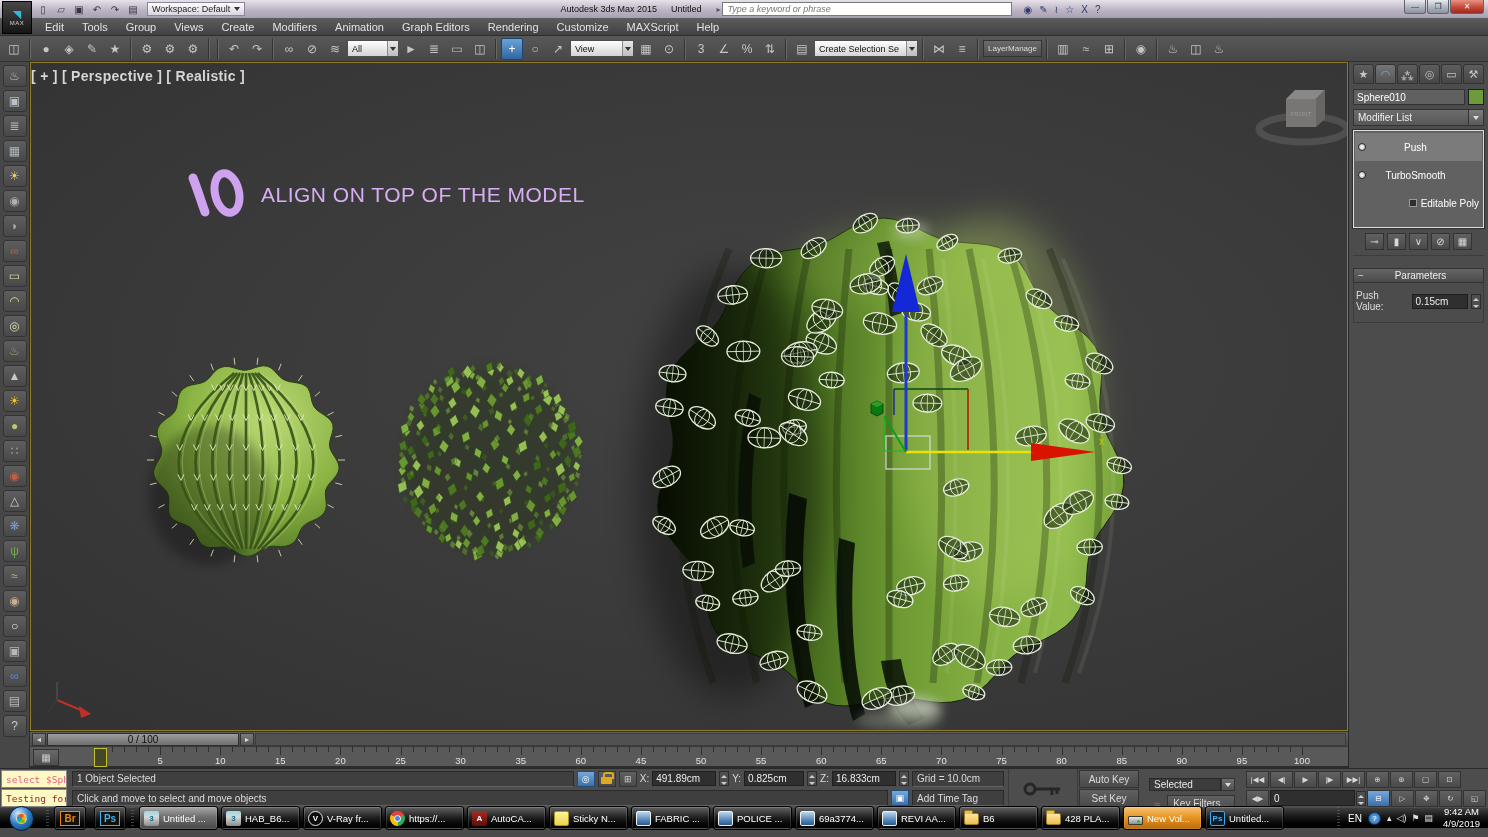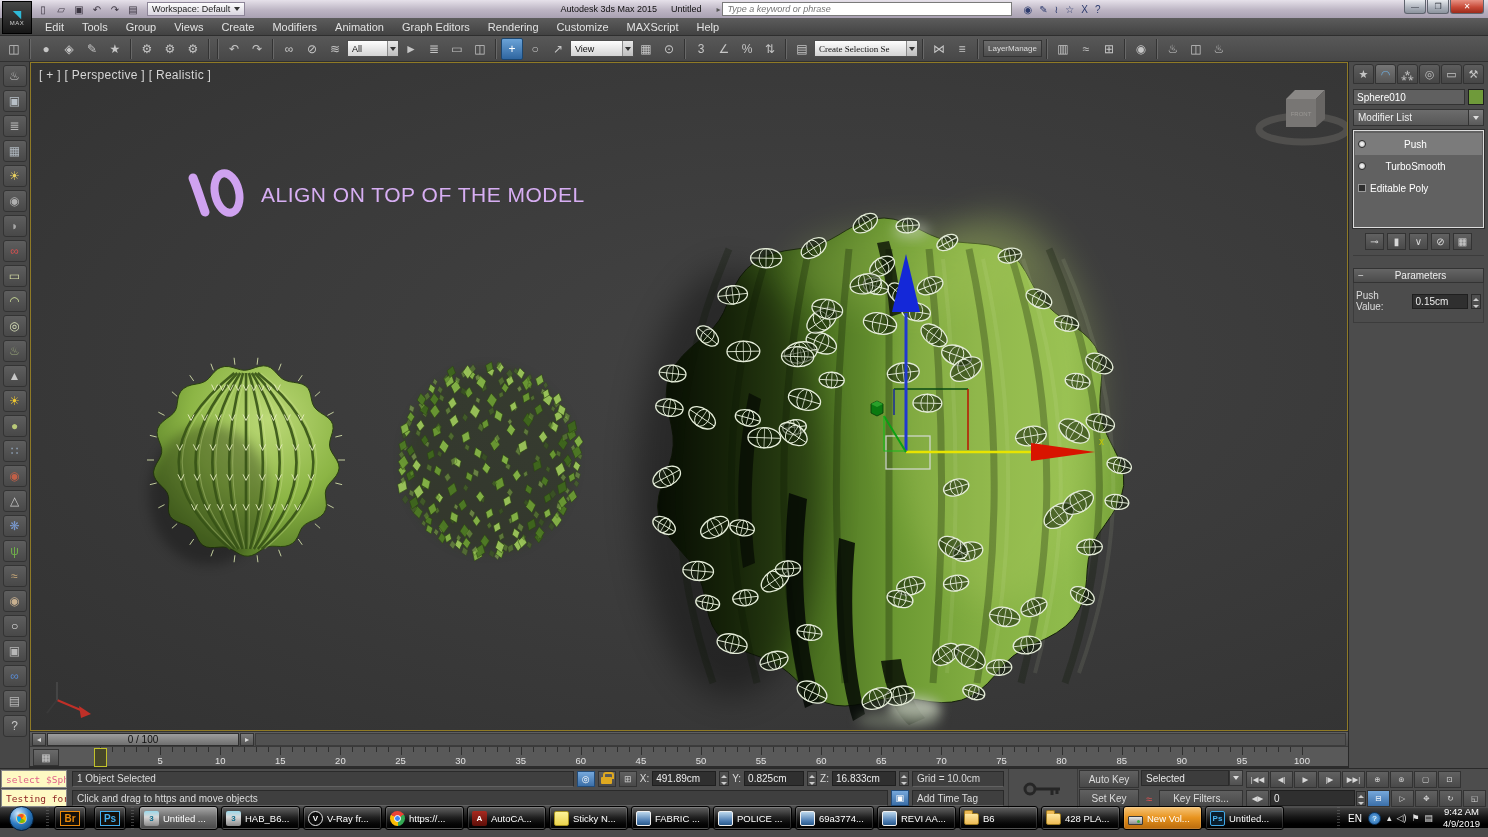--- a/index.html
+++ b/index.html
@@ -40,21 +40,21 @@
 .t-drop .arr{width:11px;height:100%;background:linear-gradient(#e8e8e8,#bdbdbd);border-left:1px solid #8a8a8a;display:flex;align-items:center;justify-content:center;}
 .t-btn{height:17px;background:linear-gradient(#6c6c6c,#4d4d4d);border:1px solid #333;color:#dcdcdc;font-size:8px;display:flex;align-items:center;padding:0 4px;flex:none;}
 
 
 .main{display:flex;height:706px;flex:none;}
 .left-strip{width:30px;background:#474747;border-right:1px solid #2d2d2d;display:flex;flex-direction:column;align-items:center;padding-top:3px;gap:3px;flex:none;}
 .ls-icon{width:24px;height:22px;background:linear-gradient(#5e5e5e,#484848);border:1px solid #333;border-radius:3px;display:flex;align-items:center;justify-content:center;font-size:12px;color:#bdbdbd;flex:none;}
 .center-col{width:1318px;display:flex;flex-direction:column;flex:none;}
 .viewport{position:relative;height:669px;background:radial-gradient(ellipse at 58% 45%,#434343 0%,#3a3a3a 55%,#323232 100%);border:1px solid #8f7a26;overflow:hidden;flex:none;}
 .scene{position:absolute;left:0;top:0;width:1318px;height:669px;}
-.vp-label{position:absolute;left:8px;top:5px;color:#d6d6d6;font-size:12px;letter-spacing:.3px;}
+.vp-label{position:absolute;left:0;top:5px;color:#d6d6d6;font-size:14px;letter-spacing:.3px;font-weight:bold;}
 .vp-annot{position:absolute;left:152px;top:102px;display:flex;align-items:center;gap:14px;}
 .annot-txt{color:#d7aef3;font-size:21px;letter-spacing:.5px;white-space:nowrap;}
 
 
 .tslider{height:15px;background:linear-gradient(#5f5f5f,#4b4b4b);border-top:1px solid #333;display:flex;align-items:center;padding:0 2px;gap:1px;flex:none;}
 .ts-arrow{width:14px;height:13px;background:linear-gradient(#7b7b7b,#565656);border:1px solid #333;color:#ddd;font-size:8px;display:flex;align-items:center;justify-content:center;flex:none;}
 .ts-handle{width:192px;height:13px;background:linear-gradient(#9d9d9d,#6f6f6f);border:1px solid #2f2f2f;color:#101010;font-size:10px;display:flex;align-items:center;justify-content:center;flex:none;}
 .ts-track{flex:1;height:13px;background:#515151;border:1px solid #3c3c3c;}
 .ruler{height:22px;background:#595959;border-top:1px solid #3a3a3a;border-bottom:2px solid #2c2c2c;position:relative;flex:none;}
 .ruler-btn{position:absolute;left:3px;top:2px;width:26px;height:17px;background:linear-gradient(#6a6a6a,#4e4e4e);border:1px solid #333;color:#ccc;font-size:10px;display:flex;align-items:center;justify-content:center;}
@@ -70,21 +70,21 @@
 .cp-tab{flex:1;height:20px;background:linear-gradient(#5d5d5d,#464646);border:1px solid #333;border-radius:3px 3px 0 0;display:flex;align-items:center;justify-content:center;font-size:11px;color:#c4c4c4;}
 .cp-tab.active{background:linear-gradient(#757575,#565656);color:#6fb3e8;}
 .cp-name-row{display:flex;gap:3px;margin:2px 0;}
 .cp-name{flex:1;height:16px;background:#606060;border:1px solid #333;color:#fff;font-size:10px;display:flex;align-items:center;padding:0 3px;}
 .cp-swatch{width:16px;height:16px;background:#6f9a3a;border:1px solid #1f1f1f;flex:none;}
 .cp-drop{display:flex;height:17px;margin:2px 0;}
 .cp-drop .lbl{flex:1;background:linear-gradient(#6c6c6c,#575757);border:1px solid #333;color:#efefef;font-size:10px;display:flex;align-items:center;padding:0 4px;}
 .cp-drop .arrow-box{width:15px;background:linear-gradient(#7d7d7d,#5a5a5a);border:1px solid #333;border-left:none;display:flex;align-items:center;justify-content:center;}
 .cp-drop .arrow-box .tri-d{border-top-color:#ddd;}
 .cp-stack{height:98px;background:#616161;border:1px solid #ddd;outline:1px solid #2f2f2f;margin:2px 0 3px;padding:2px 1px;}
-.stack-row{display:flex;align-items:center;height:22px;gap:4px;padding:0 3px;font-size:10px;color:#fff;}
+.stack-row{display:flex;align-items:center;height:28px;gap:4px;padding:0 3px;font-size:10px;color:#fff;justify-content:flex-end;}
 .stack-row.selected{background:#7b7b7b;}
 .stack-row .lbl-c{flex:1;text-align:center;padding-right:18px;}
 .bulb{width:8px;height:8px;border-radius:50%;background:radial-gradient(#ffffff,#cfcfcf 60%,#8a8a8a);border:1px solid #2e2e2e;flex:none;}
 .polybox{width:8px;height:8px;background:#2e2e2e;border:1px solid #9a9a9a;flex:none;}
 .cp-stack-tools{display:flex;gap:3px;justify-content:center;padding:2px 0 5px;border-bottom:1px solid #3c3c3c;}
 .st-btn{width:19px;height:17px;background:linear-gradient(#616161,#4a4a4a);border:1px solid #333;color:#d8d8d8;font-size:10px;display:flex;align-items:center;justify-content:center;}
 .cp-rollout{margin-top:12px;}
 .ro-header{height:15px;background:linear-gradient(#656565,#4b4b4b);border:1px solid #333;display:flex;align-items:center;font-size:10px;color:#eee;}
 .ro-minus{width:14px;text-align:center;color:#ddd;}
 .ro-title{flex:1;text-align:center;padding-right:10px;}
@@ -107,21 +107,21 @@
 .field{background:#3f3f3f;border:1px solid #2a2a2a;border-bottom-color:#616161;color:#dcdcdc;font-size:10px;height:16px;display:flex;align-items:center;padding:0 4px;white-space:nowrap;}
 .grow{flex:1;}
 .mini-btn{width:18px;height:16px;background:linear-gradient(#606060,#494949);border:1px solid #333;display:flex;align-items:center;justify-content:center;font-size:9px;color:#ccc;flex:none;}
 .mini-btn.blue{background:linear-gradient(#76a8dc,#3b6fa8);border-color:#224b78;color:#fff;}
 .lock-icon{position:relative;width:11px;height:7px;background:#dfa920;border-radius:1px;margin-top:4px;}
 .lock-icon::before{content:"";position:absolute;left:2px;top:-5px;width:7px;height:5px;border:2px solid #dfa920;border-bottom:none;border-radius:3px 3px 0 0;}
 .coord-lbl{color:#dcdcdc;font-size:10px;flex:none;}
 .sb-colKey{width:70px;border-left:1px solid #3a3a3a;border-right:1px solid #3a3a3a;display:flex;align-items:center;justify-content:center;flex:none;}
 .sb-colD{width:62px;display:flex;flex-direction:column;gap:1px;padding:1px;flex:none;}
 .sb-btn{flex:1;background:linear-gradient(#606060,#494949);border:1px solid #333;color:#dcdcdc;font-size:10px;display:flex;align-items:center;justify-content:center;white-space:nowrap;}
-.sb-colE{width:104px;display:flex;flex-direction:column;gap:4px;padding:1px;flex:none;}
+.sb-colE{width:104px;display:flex;flex-direction:column;gap:4px;padding:9px;flex:none;}
 .sb-drop{flex:1;display:flex;}
 .sb-drop .lbl{flex:1;background:#3c3c3c;border:1px solid #2a2a2a;color:#e8e8e8;font-size:10px;display:flex;align-items:center;padding:0 4px;}
 .sb-drop .arrow-box{width:14px;background:linear-gradient(#6e6e6e,#515151);border:1px solid #333;display:flex;align-items:center;justify-content:center;}
 .sb-drop .arrow-box .tri-d{border-top-color:#ddd;}
 .sb-rowE{flex:1;display:flex;align-items:center;gap:2px;}
 .wave{color:#e05050;font-size:11px;width:16px;text-align:center;}
 .sb-colF{width:244px;display:flex;flex-direction:column;gap:1px;padding:1px 2px;flex:none;}
 .pb-row{flex:1;display:flex;align-items:center;gap:1px;}
 .pb-cell{width:23px;height:17px;background:linear-gradient(#616161,#4a4a4a);border:1px solid #333;color:#d8d8d8;font-size:7.5px;display:flex;align-items:center;justify-content:center;white-space:nowrap;flex:none;}
 .pb-cell.blue{background:linear-gradient(#76a8dc,#3b6fa8);color:#fff;}
@@ -257,21 +257,21 @@
       </div>
       <div class="t-icon">▦</div>
       <div class="t-icon">⊙</div>
       <div class="t-sep"></div>
       <div class="t-icon">3</div>
       <div class="t-icon">∠</div>
       <div class="t-icon">%</div>
       <div class="t-icon">⇅</div>
       <div class="t-sep"></div>
       <div class="t-icon">▤</div>
-      <div class="t-drop" style="width: 104px; font-family: Liberation Serif, serif;">
+      <div class="t-drop" style="width: 104px;">
         <span class="val">Create Selection Se</span>
         <span class="arr">
           <i class="tri-d"></i>
         </span>
       </div>
       <div class="t-sep"></div>
       <div class="t-icon">⋈</div>
       <div class="t-icon">≡</div>
       <div class="t-sep"></div>
       <div class="t-btn">LayerManage</div>
@@ -1423,21 +1423,21 @@
           </div>
         <span class="coord-lbl">Z:</span>
         <div class="num-field" style="width:64px">16.833cm</div>
         <div class="spin">
             <b class="up"></b>
             <b class="dn"></b>
           </div>
         <div class="field" style="width:92px">Grid = 10.0cm</div>
       </div>
       <div class="sb-row">
-        <div class="field grow">Click and drag to https and move objects</div>
+        <div class="field grow">Click and move to select and move objects</div>
         <div class="mini-btn blue">▣</div>
         <div class="field" style="width:92px">Add Time Tag</div>
       </div>
     </div>
     <div class="sb-colKey">
       <svg width="42" height="18">
         <circle cx="8" cy="9" r="5" fill="none" stroke="#262626" stroke-width="3"></circle>
         <path d="M13,9 H38 M30,9 v6 M35,9 v5" stroke="#262626" stroke-width="3" fill="none"></path>
       </svg>
     </div>

